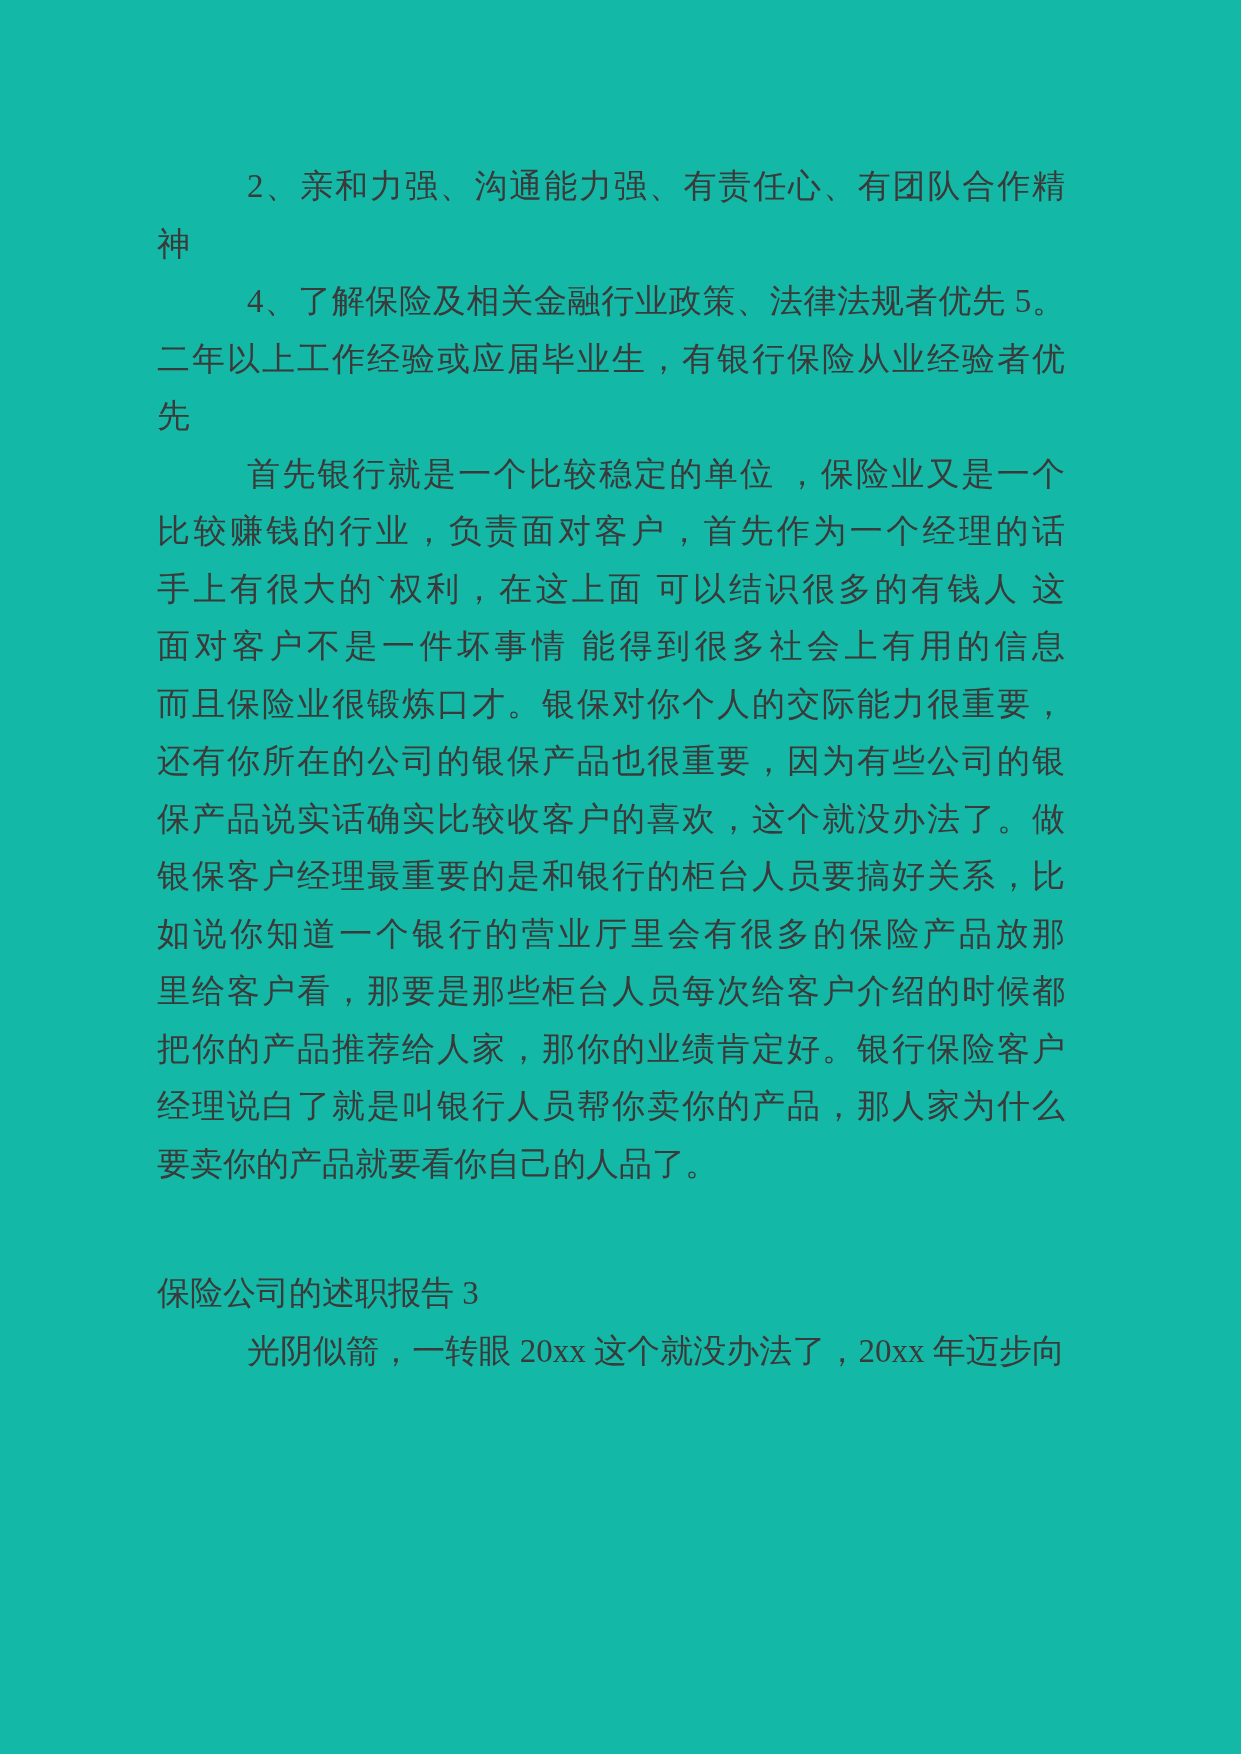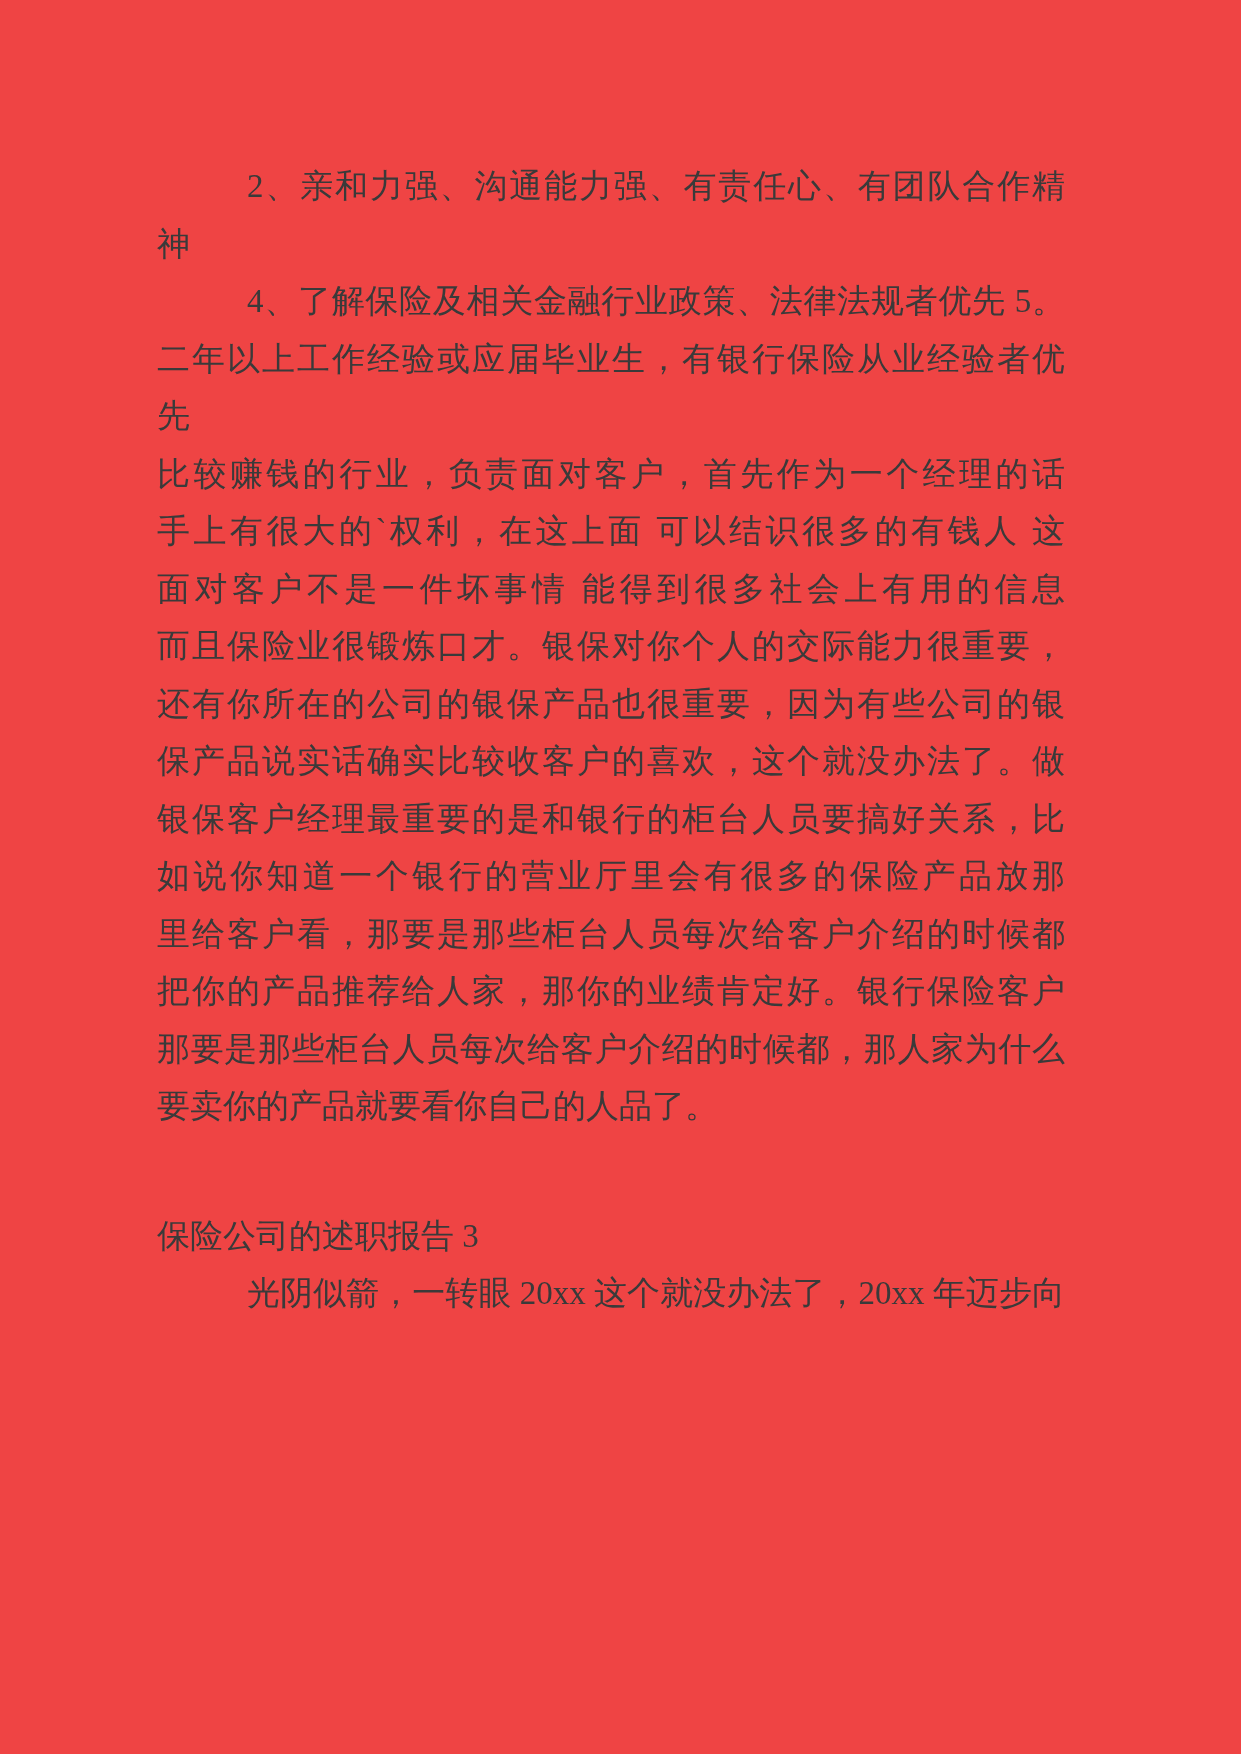--- a/index.html
+++ b/index.html
@@ -40,35 +40,36 @@
   .line.indent {
     padding-left: 90px;
   }
   .line.gap-before {
     margin-top: 72px;
   }
 </style>
 </head>
 <body>
 
-<div class="page" style="background: #ef4444; color: rgb(58, 58, 58);">
+<div class="page" style="background: #14b8a6; color: rgb(58, 58, 58);">
   <div class="body-text" id="body-text">
       <div class="line indent fill">2、亲和力强、沟通能力强、有责任心、有团队合作精</div>
       <div class="line">神</div>
       <div class="line indent fill">4、了解保险及相关金融行业政策、法律法规者优先 5。</div>
       <div class="line fill">二年以上工作经验或应届毕业生，有银行保险从业经验者优</div>
       <div class="line">先</div>
+      <div class="line indent fill">首先银行就是一个比较稳定的单位 ，保险业又是一个</div>
       <div class="line fill">比较赚钱的行业，负责面对客户，首先作为一个经理的话</div>
       <div class="line fill">手上有很大的`权利，在这上面 可以结识很多的有钱人 这</div>
       <div class="line fill">面对客户不是一件坏事情 能得到很多社会上有用的信息</div>
       <div class="line fill">而且保险业很锻炼口才。银保对你个人的交际能力很重要，</div>
       <div class="line fill">还有你所在的公司的银保产品也很重要，因为有些公司的银</div>
       <div class="line fill">保产品说实话确实比较收客户的喜欢，这个就没办法了。做</div>
       <div class="line fill">银保客户经理最重要的是和银行的柜台人员要搞好关系，比</div>
       <div class="line fill">如说你知道一个银行的营业厅里会有很多的保险产品放那</div>
       <div class="line fill">里给客户看，那要是那些柜台人员每次给客户介绍的时候都</div>
       <div class="line fill">把你的产品推荐给人家，那你的业绩肯定好。银行保险客户</div>
-      <div class="line fill">那要是那些柜台人员每次给客户介绍的时候都，那人家为什么</div>
+      <div class="line fill">经理说白了就是叫银行人员帮你卖你的产品，那人家为什么</div>
       <div class="line">要卖你的产品就要看你自己的人品了。</div>
       <div class="line gap-before">保险公司的述职报告 3</div>
       <div class="line indent fill">光阴似箭，一转眼 20xx 这个就没办法了，20xx 年迈步向</div>
     </div>
 </div>
 
 </body></html>

